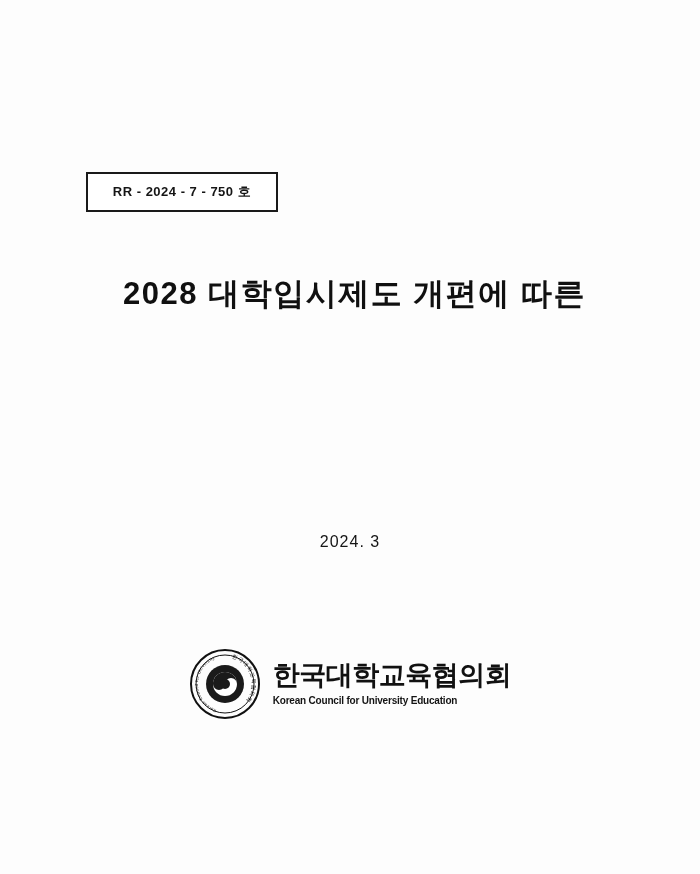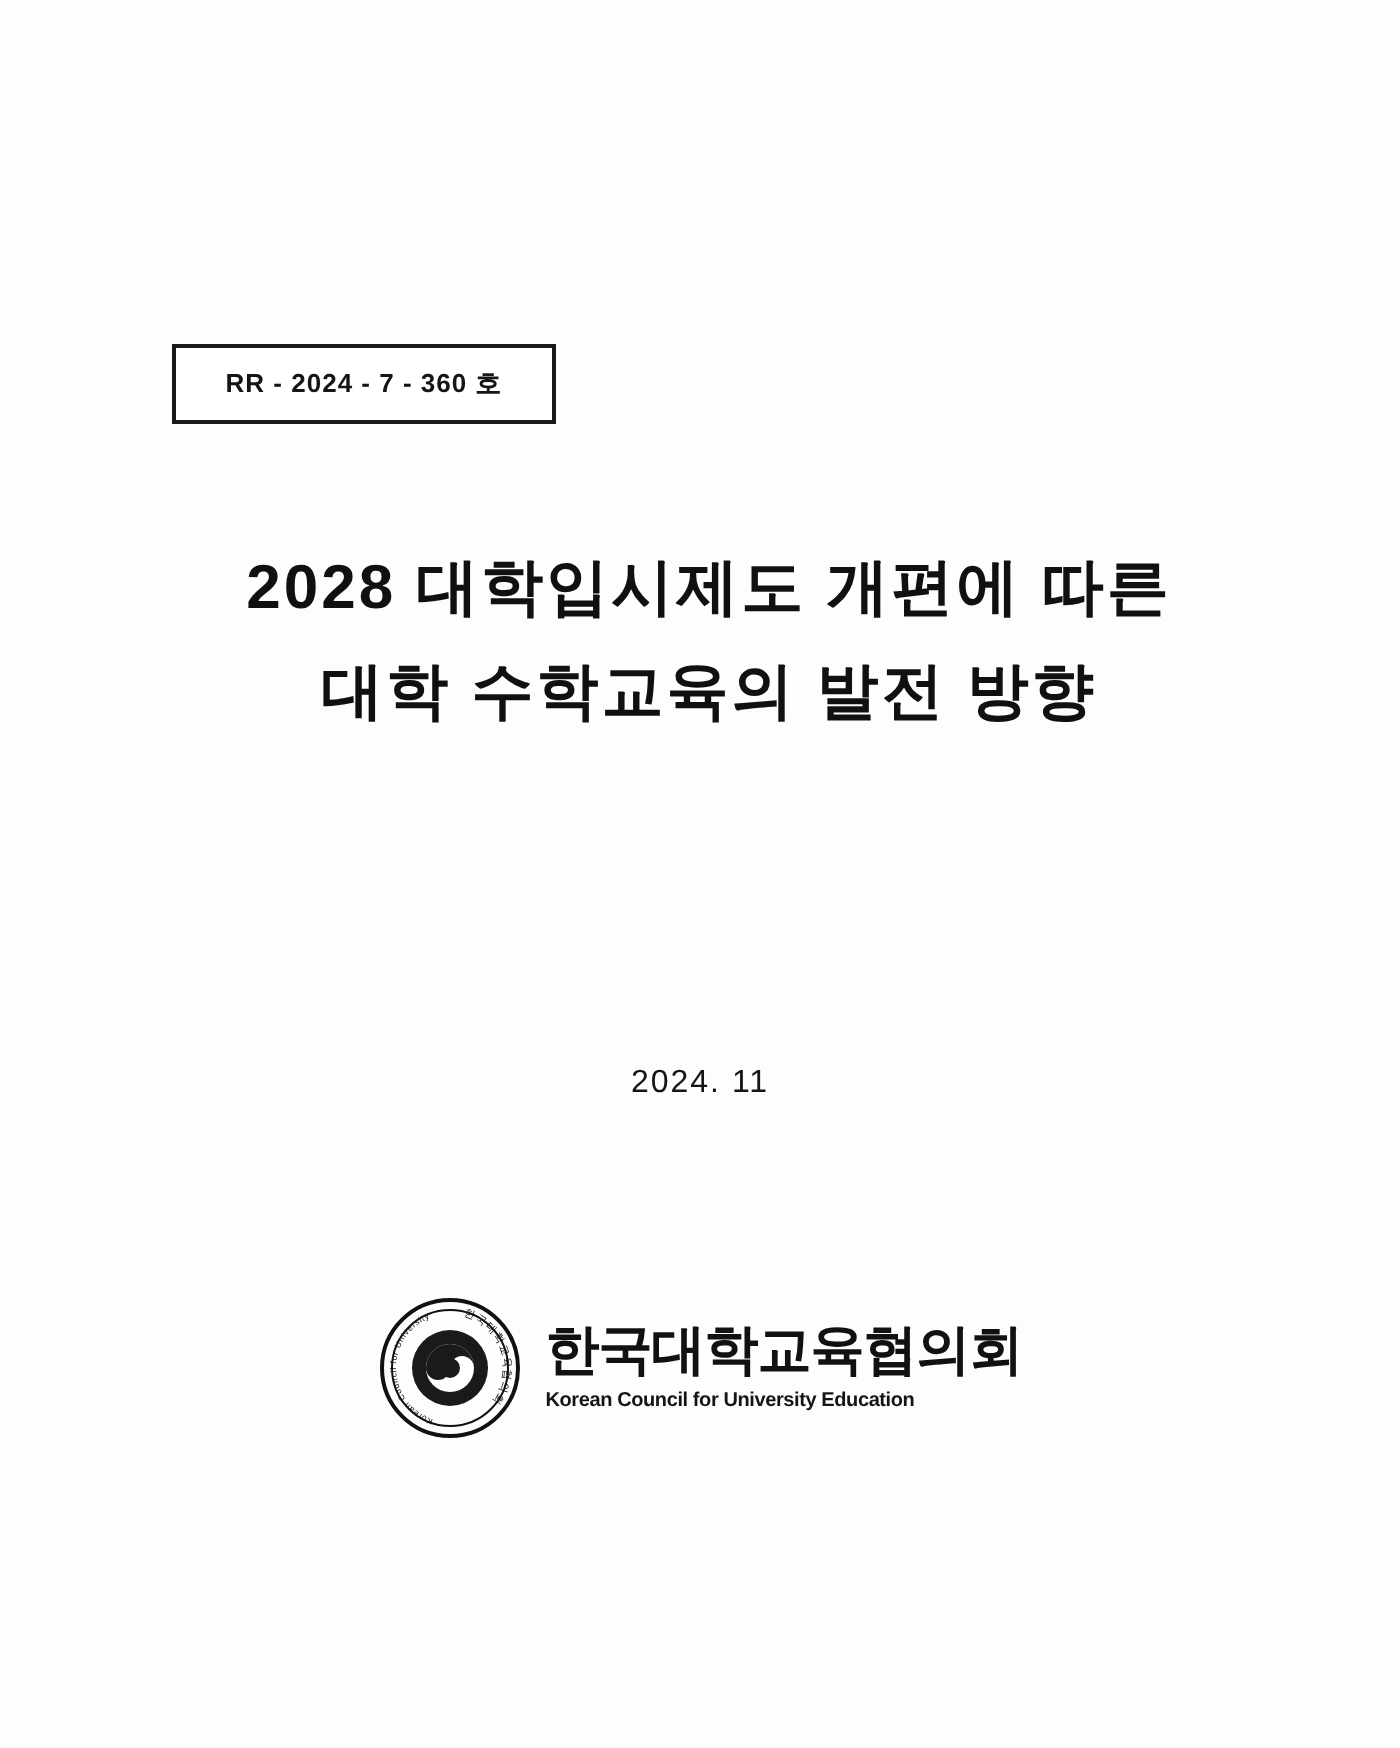--- a/index.html
+++ b/index.html
@@ -116,30 +116,29 @@
     line-height: 16px;
     white-space: nowrap;
   }
 </style>
 </head>
 <body>
 
 <div class="page">
 
   <div class="report-no-box">
-    <span class="report-no-text">RR - 2024 - 7 - 360 호</span>
+    <span class="report-no-text">RR - 2024 - 7 - 750 호</span>
   </div>
 
   <div class="title-block">
     <div class="title-line">2028 대학입시제도 개편에 따른</div>
-    <div class="title-line">대학 수학교육의 발전 방향</div>
   </div>
 
   <div class="date-block">
-    <span class="date-text">2024. 11</span>
+    <span class="date-text">2024. 3</span>
   </div>
 
   <div class="logo-block">
     <div class="logo-mark">
       <svg width="72" height="72" viewBox="0 0 72 72" aria-hidden="true">
         <circle cx="36" cy="36" r="34" fill="none" stroke="#111111" stroke-width="2"></circle>
         <circle cx="36" cy="36" r="29" fill="none" stroke="#111111" stroke-width="1"></circle>
         <circle cx="36" cy="36" r="19" fill="#1a1a1a"></circle>
         <circle cx="36" cy="36" r="12" fill="#ffffff"></circle>
         <path d="M24 36 a12 12 0 0 1 24 0 a6 6 0 0 0 -12 0 a6 6 0 0 1 -12 0 z" fill="#1a1a1a"></path>

